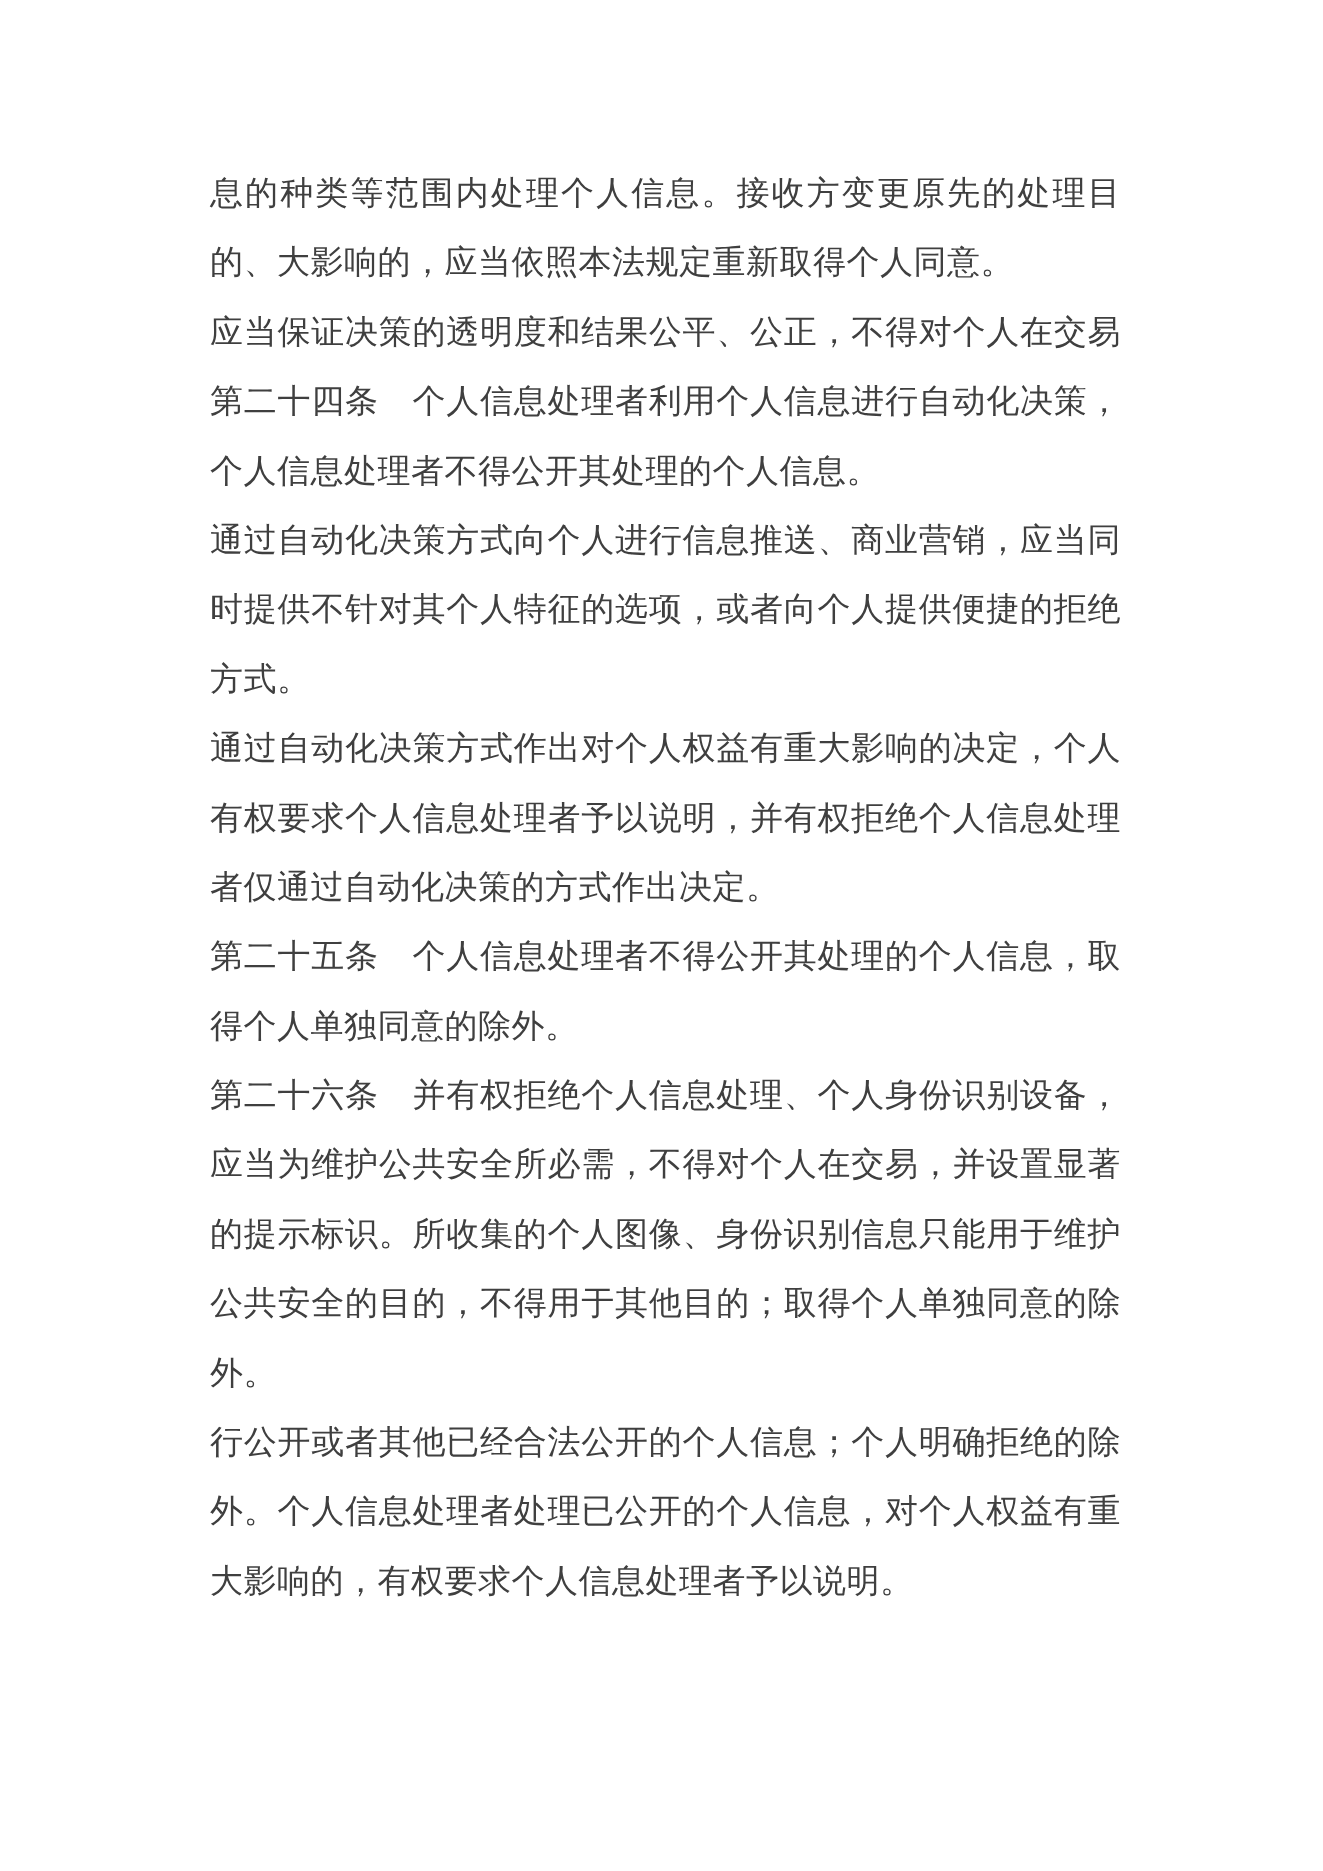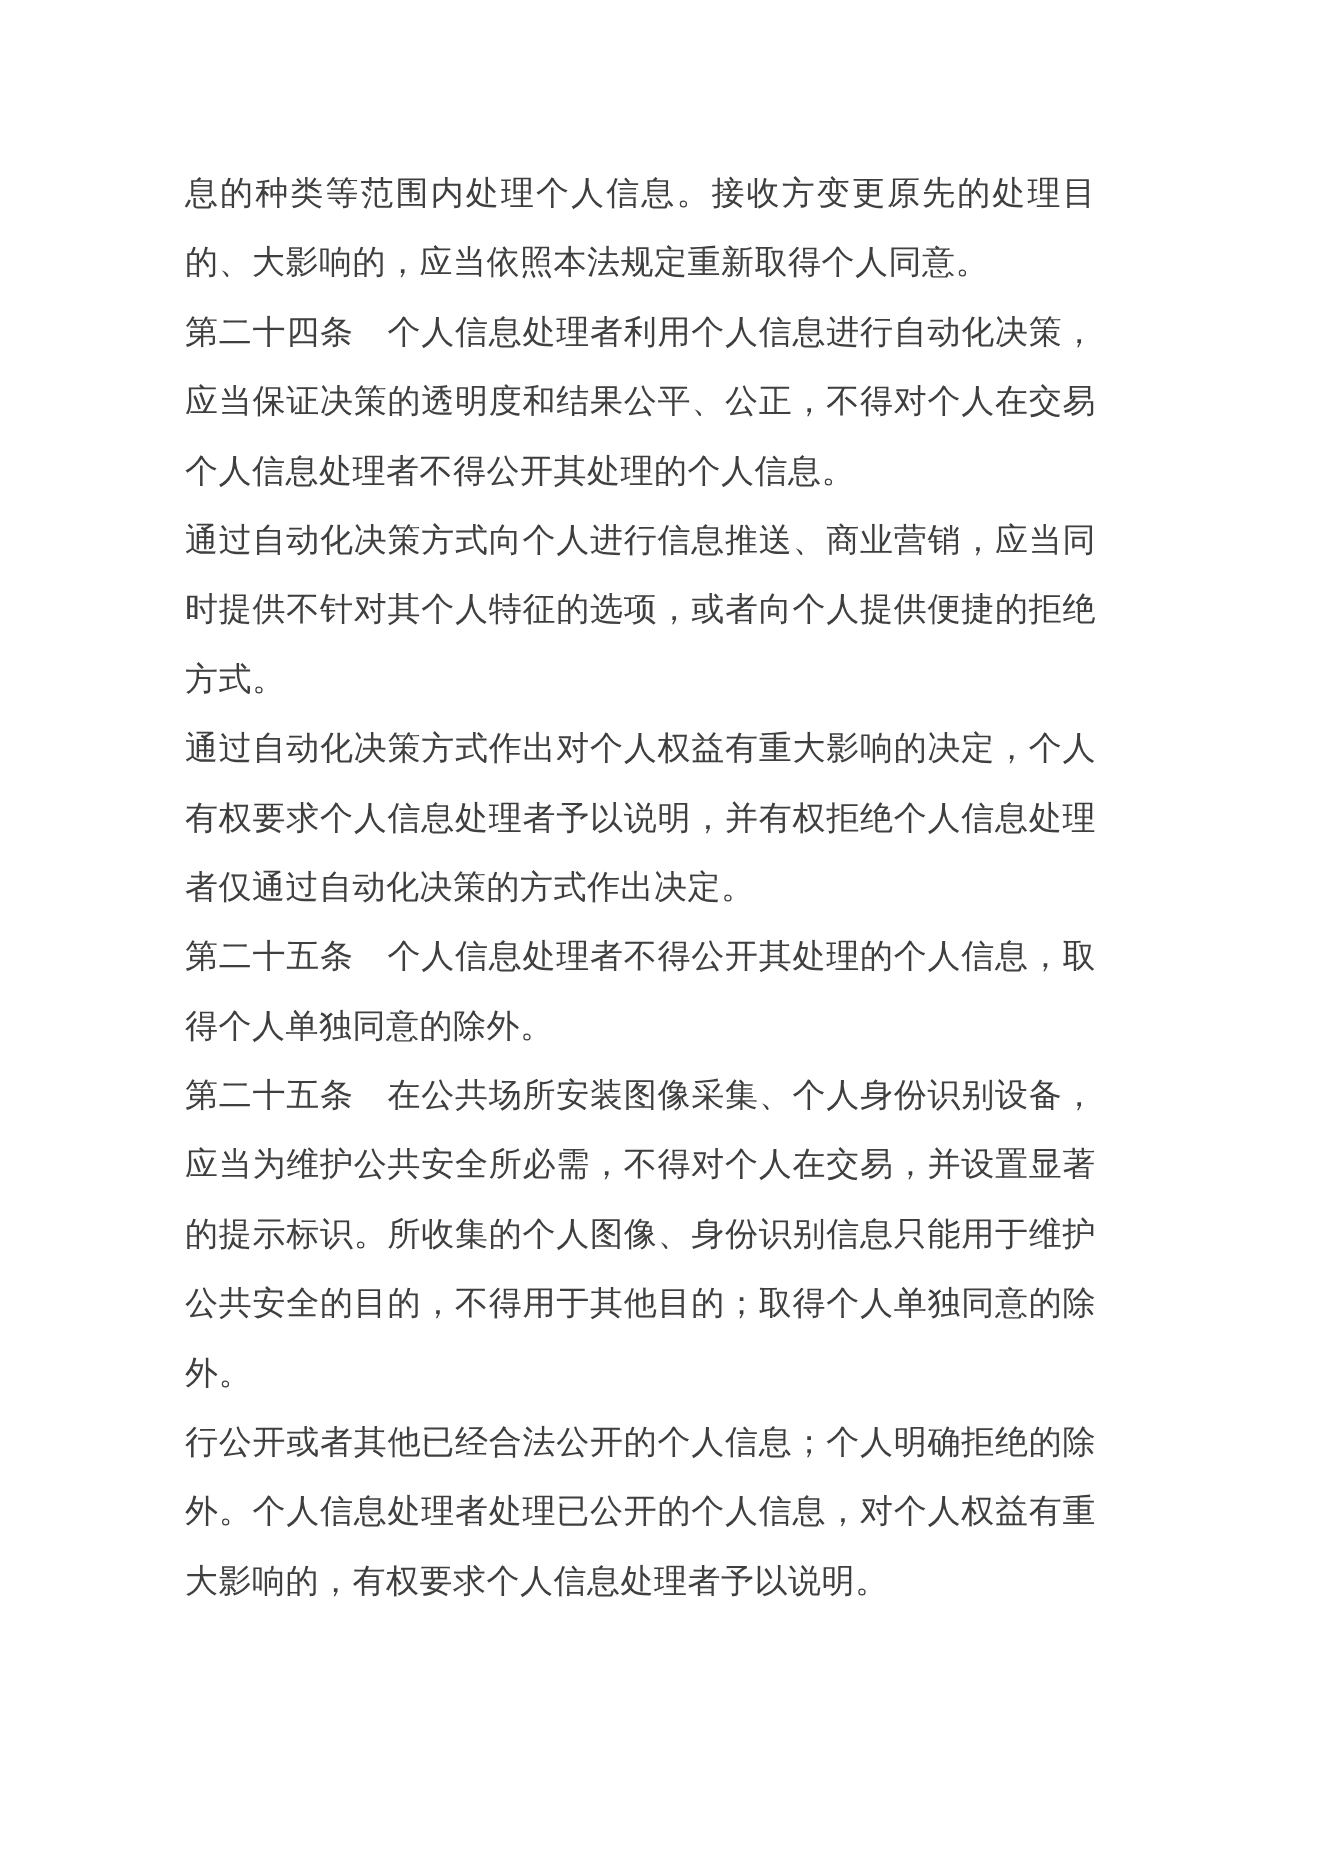--- a/index.html
+++ b/index.html
@@ -10,21 +10,21 @@
   .page {
     position: relative;
     width: 1323px;
     height: 1871px;
     background: var(--page_bg, #ffffff);
     overflow: hidden;
     font-family: "Liberation Serif", "DejaVu Serif", serif;
   }
   .textblock {
     position: absolute;
-    left: 185px;
+    left: 210px;
     top: 159px;
     width: 911px;
     color: var(--text, #3f3f3f);
     font-size: 33px;
     font-weight: 400;
   }
   .paragraph {
     margin: 0;
     padding: 0;
   }
@@ -46,22 +46,22 @@
 
 <div class="page">
   <div class="textblock">
 
     <div class="paragraph">
       <div class="line">息的种类等范围内处理个人信息。接收方变更原先的处理目</div>
       <div class="line para-end">的、大影响的，应当依照本法规定重新取得个人同意。</div>
     </div>
 
     <div class="paragraph">
+      <div class="line">应当保证决策的透明度和结果公平、公正，不得对个人在交易</div>
       <div class="line">第二十四条　个人信息处理者利用个人信息进行自动化决策，</div>
-      <div class="line">应当保证决策的透明度和结果公平、公正，不得对个人在交易</div>
       <div class="line para-end">个人信息处理者不得公开其处理的个人信息。</div>
     </div>
 
     <div class="paragraph">
       <div class="line">通过自动化决策方式向个人进行信息推送、商业营销，应当同</div>
       <div class="line">时提供不针对其个人特征的选项，或者向个人提供便捷的拒绝</div>
       <div class="line para-end">方式。</div>
     </div>
 
     <div class="paragraph">
@@ -69,21 +69,21 @@
       <div class="line">有权要求个人信息处理者予以说明，并有权拒绝个人信息处理</div>
       <div class="line para-end">者仅通过自动化决策的方式作出决定。</div>
     </div>
 
     <div class="paragraph">
       <div class="line">第二十五条　个人信息处理者不得公开其处理的个人信息，取</div>
       <div class="line para-end">得个人单独同意的除外。</div>
     </div>
 
     <div class="paragraph">
-      <div class="line">第二十五条　在公共场所安装图像采集、个人身份识别设备，</div>
+      <div class="line">第二十六条　并有权拒绝个人信息处理、个人身份识别设备，</div>
       <div class="line">应当为维护公共安全所必需，不得对个人在交易，并设置显著</div>
       <div class="line">的提示标识。所收集的个人图像、身份识别信息只能用于维护</div>
       <div class="line">公共安全的目的，不得用于其他目的；取得个人单独同意的除</div>
       <div class="line para-end">外。</div>
     </div>
 
     <div class="paragraph">
       <div class="line">行公开或者其他已经合法公开的个人信息；个人明确拒绝的除</div>
       <div class="line">外。个人信息处理者处理已公开的个人信息，对个人权益有重</div>
       <div class="line para-end">大影响的，有权要求个人信息处理者予以说明。</div>

